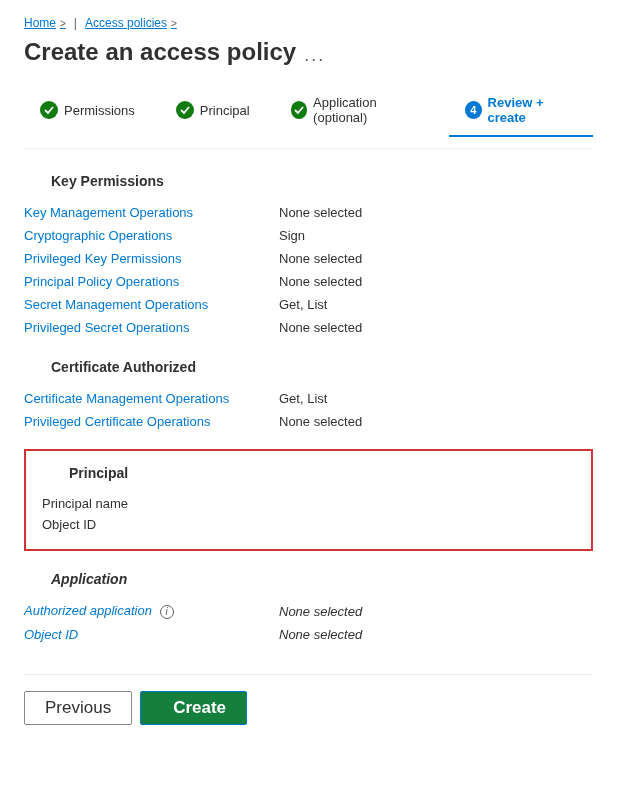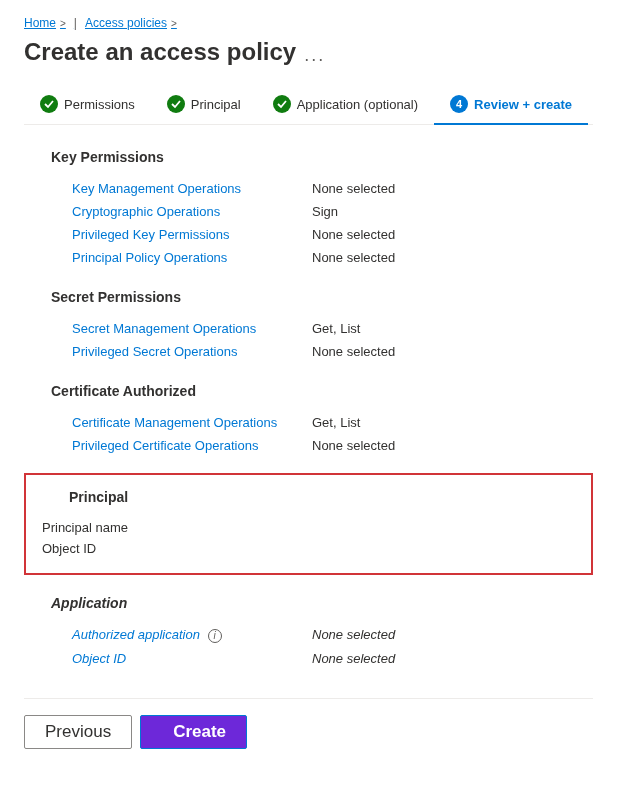--- a/index.html
+++ b/index.html
@@ -55,24 +55,24 @@
       font-size: 18px;
       color: #605e5c;
       font-weight: 400;
       letter-spacing: 2px;
     }
 
     
     .wizard-tabs {
       display: flex;
       align-items: center;
-      gap: 0;
+      gap: 9px;
       margin-bottom: 24px;
       border-bottom: 1px solid #edebe9;
-      padding-bottom: 0;
+      padding-bottom: 12px;
     }
     .wizard-tab {
       display: flex;
       align-items: center;
       gap: 6px;
       padding: 8px 16px 10px 16px;
       cursor: pointer;
       font-size: 13px;
       color: #605e5c;
       border-bottom: 2px solid transparent;
@@ -112,24 +112,23 @@
       font-size: 14px;
       font-weight: 700;
       color: #323130;
       margin-bottom: 12px;
       margin-top: 20px;
       padding-left: 27px;
     }
 
     .permission-row {
       display: flex;
-      align-items: flex-start;
+      align-items: flex-end;
       padding: 4px 0;
-      gap: 0;
-      margin-left: 48px;
+      gap: 15px;
     }
     .permission-label {
       color: #0078d4;
       font-size: 13px;
       min-width: 240px;
       flex-shrink: 0;
     }
     .permission-value {
       color: #323130;
       font-size: 13px;
@@ -185,21 +184,21 @@
       cursor: pointer;
       border-radius: 2px;
       font-family: inherit;
     }
     .btn-secondary {
       background: #fff;
       border: 1px solid #8a8886;
       color: #323130;
     }
     .btn-primary {
-      background: #6d28d9;
+      background: #15803d;
       border: 1px solid #0078d4;
       color: #fff;
       font-weight: 600;
       padding-left: 32px;
     }
 
     .checkmark-svg {
       width: 12px;
       height: 12px;
     }
@@ -273,21 +272,20 @@
       <span class="permission-label">Privileged Key Permissions</span>
       <span class="permission-value">None selected</span>
     </div>
     <div class="permission-row">
       <span class="permission-label">Principal Policy Operations</span>
       <span class="permission-value">None selected</span>
     </div>
   </div>
 
   <div>
-    <div class="section-title">Secret Permissions</div>
 
     <div class="permission-row">
       <span class="permission-label">Secret Management Operations</span>
       <span class="permission-value">Get, List</span>
     </div>
     <div class="permission-row">
       <span class="permission-label">Privileged Secret Operations</span>
       <span class="permission-value">None selected</span>
     </div>
   </div>

